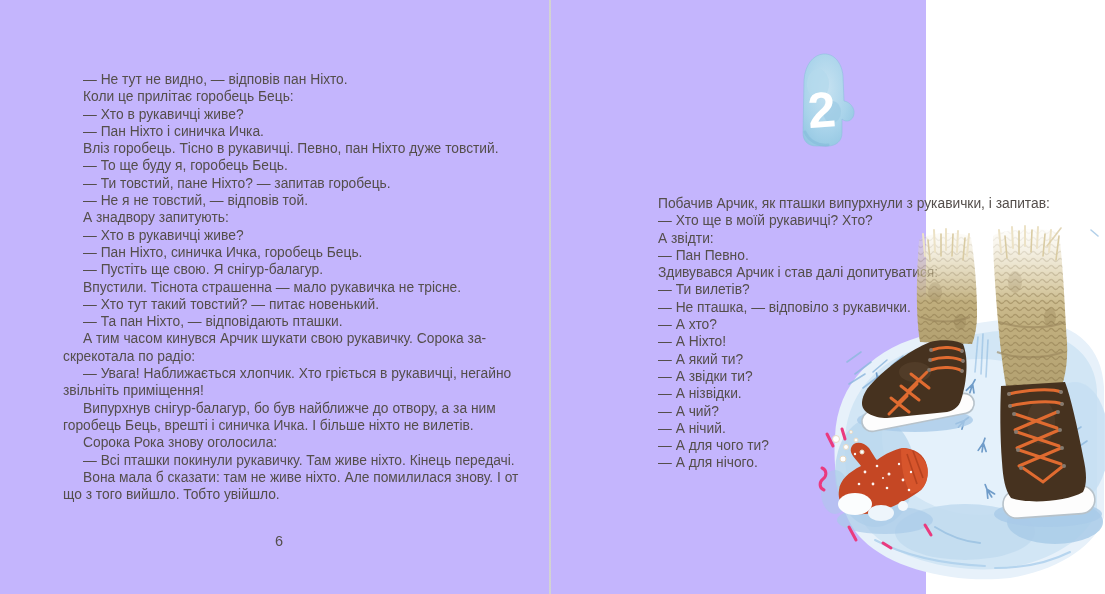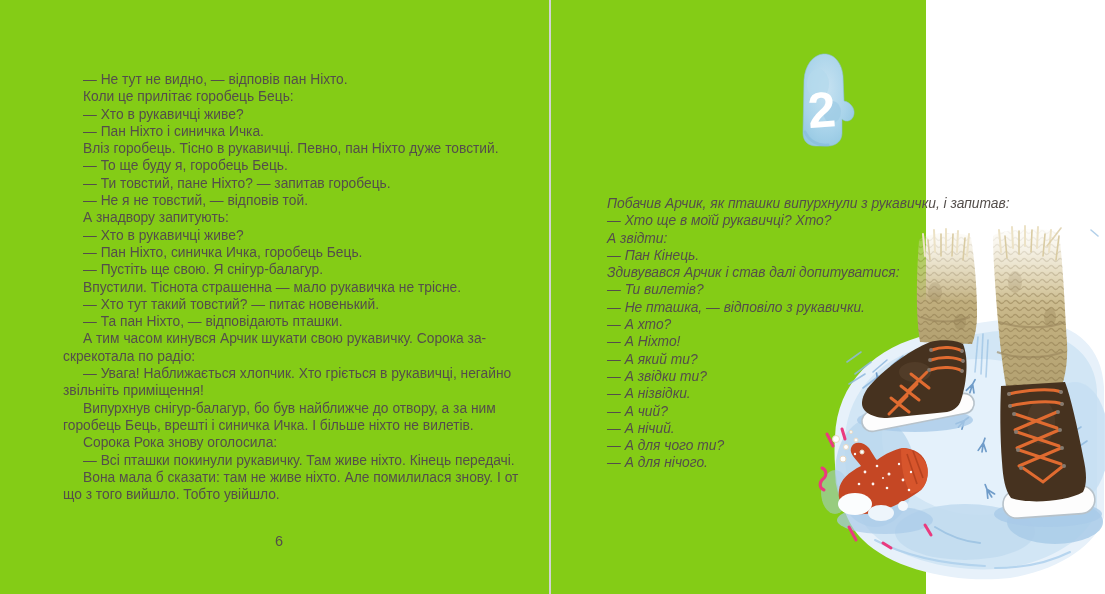--- a/index.html
+++ b/index.html
@@ -1,23 +1,23 @@
 <!DOCTYPE html>
 <html style="--text: #544e4b; --snow: #d2e6f5; --snow-light: #e7f1fa; --snow-shadow: #b9d7ee; --snow-deep: #a9cbe8; --snow-stroke: #8fb9de; --legwarmer: #c0ae7d; --legwarmer-mid: #d9cba2; --legwarmer-dark: #8d7a4e; --legwarmer-pale: #ece2c6; --boot: #46321f; --boot-light: #66503a; --laces: #e06b30; --eyelet: #837a70; --sole-stroke: #b7c2ca; --mitten: #c54724; --mitten-bright: #d8572e; --pink: #ea3a7e; --footprint: #6f9cc9; --badge-blue: #a8d3ea; --badge-blue-dark: #7fb5d6;"><head>
 <meta charset="utf-8">
 <style>
   html,body{margin:0;padding:0;background:#ffffff;}
   body{width:1105px;height:594px;overflow:hidden;
        font-family:"Liberation Sans",sans-serif;color:var(--text,#544e4b);}
-  .spread{position:relative;width:926px;height:594px;background:#84cc16;}
+  .spread{position:relative;width:926px;height:594px;background:#c4b5fd;}
   .spine{position:absolute;left:549px;top:0;width:2px;height:594px;
          background:linear-gradient(90deg,#ededed,#b8b8b8 50%,#ededed);}
   .text-block{position:absolute;font-size:13.8px;line-height:17.3px;color:var(--text,#544e4b);}
   .left-text{left:63px;top:71px;}
-  .right-text{left:607px;top:195px;font-style:italic;}
+  .right-text{left:658px;top:195px;}
   .line{white-space:pre;}
   .line.indent{padding-left:20px;}
   .page-number{position:absolute;left:249px;top:533px;width:60px;text-align:center;
                font-size:14.5px;color:var(--text,#544e4b);}
   .badge{position:absolute;left:789px;top:46px;}
   .illu{position:absolute;left:815px;top:222px;}
   
   .snow-halo{fill:var(--snow-light);}
   .snow-main{fill:var(--snow);}
   .snow-sh{fill:var(--snow-shadow);}
@@ -96,21 +96,21 @@
         <path d="M16,86 C20,95 29,100 39,99" fill="none" stroke="var(--badge-blue-dark)" stroke-width="3" opacity="0.45" stroke-linecap="round"></path>
       </g>
       <text class="badge-number" x="33" y="81" text-anchor="middle" transform="rotate(-4 33 68)">2</text>
     </svg>
 
     <div class="text-block right-text">
 
     <div class="line">Побачив Арчик, як пташки випурхнули з рукавички, і запитав:</div>
         <div class="line">— Хто ще в моїй рукавичці? Хто?</div>
         <div class="line">А звідти:</div>
-        <div class="line">— Пан Кінець.</div>
+        <div class="line">— Пан Певно.</div>
         <div class="line">Здивувався Арчик і став далі допитуватися:</div>
         <div class="line">— Ти вилетів?</div>
         <div class="line">— Не пташка, — відповіло з рукавички.</div>
         <div class="line">— А хто?</div>
         <div class="line">— А Ніхто!</div>
         <div class="line">— А який ти?</div>
         <div class="line">— А звідки ти?</div>
         <div class="line">— А нізвідки.</div>
         <div class="line">— А чий?</div>
         <div class="line">— А нічий.</div>

